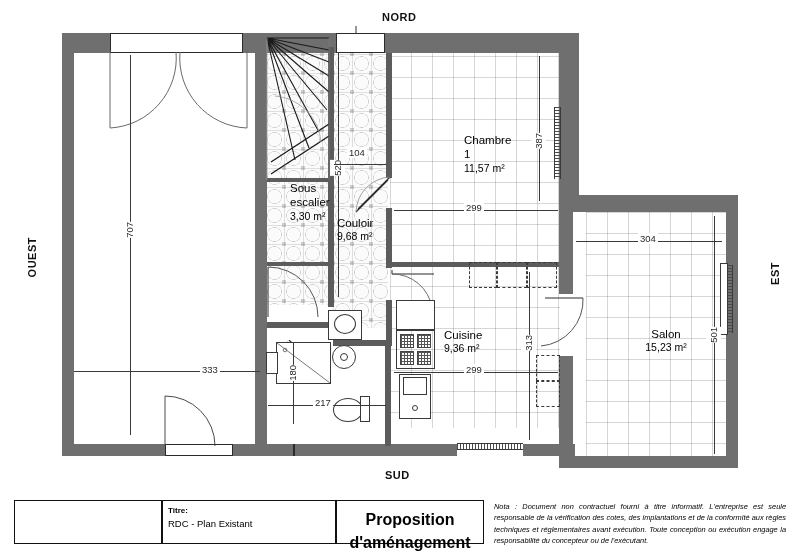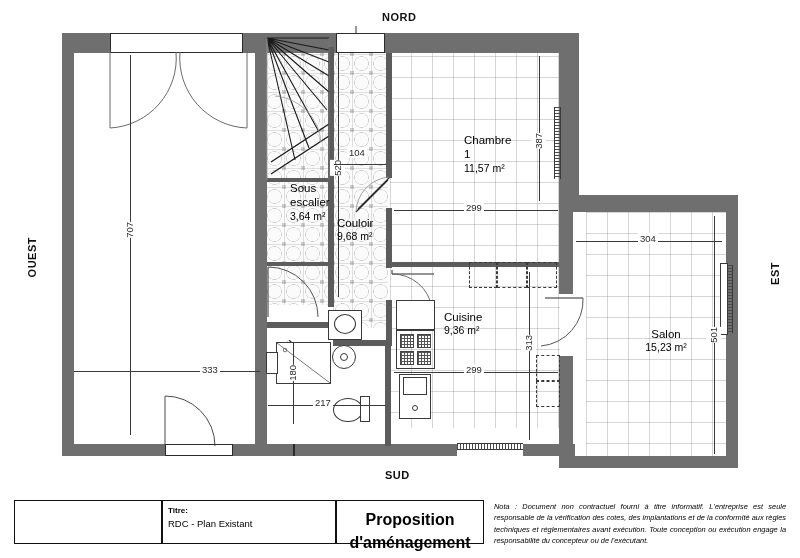--- a/index.html
+++ b/index.html
@@ -446,35 +446,35 @@
     <div class="dimline-h" style="left:576px; top:241px; width:146px;"></div>
     <div class="dim" style="left:638px; top:233px;">304</div>
 
     <div class="dimline-v" style="left:714px; top:216px; height:238px;"></div>
     <div class="dim vert" style="left:706px; top:327px;">501</div>
 
 
     <div class="room-label left-al" style="left:266px; top:181px; width:64px;margin-left:24px;">
       <span class="rname">Sous</span>
       <span class="rname">escalier</span>
-      <span class="rarea">3,64 m²</span>
+      <span class="rarea">3,30 m²</span>
     </div>
 
     <div class="room-label left-al" style="left:337px; top:216px; width:62px;">
       <span class="rname">Couloir</span>
       <span class="rarea">9,68 m²</span>
     </div>
 
     <div class="room-label left-al" style="left:464px; top:133px; width:70px;">
       <span class="rname">Chambre</span>
       <span class="rname">1</span>
       <span class="rarea">11,57 m²</span>
     </div>
 
-    <div class="room-label left-al" style="left:444px; top:310px; width:66px;">
+    <div class="room-label left-al" style="left:444px; top:328px; width:66px;">
       <span class="rname">Cuisine</span>
       <span class="rarea">9,36 m²</span>
     </div>
 
 
     <div class="room-label" style="left:628px; top:327px; width:76px;">
       <span class="rname">Salon</span>
       <span class="rarea">15,23 m²</span>
     </div>
 

